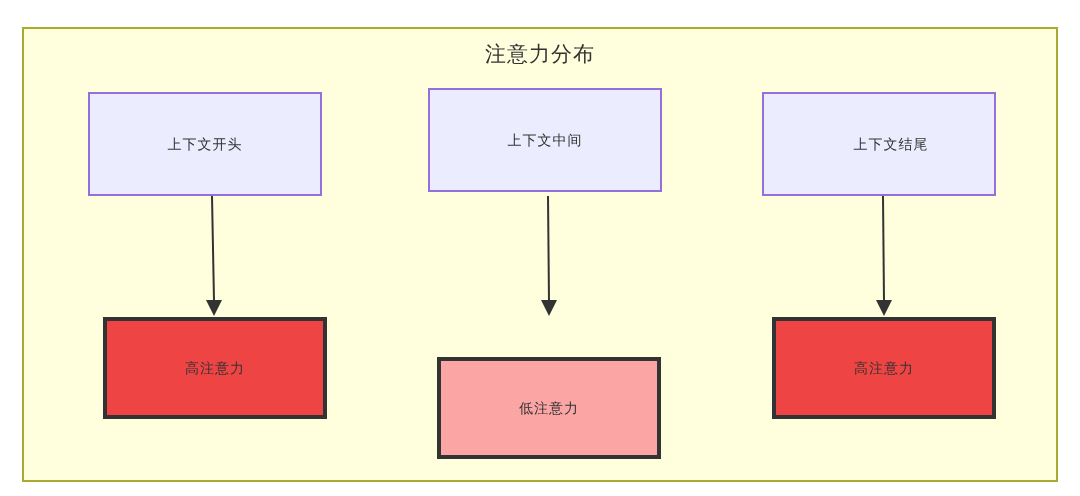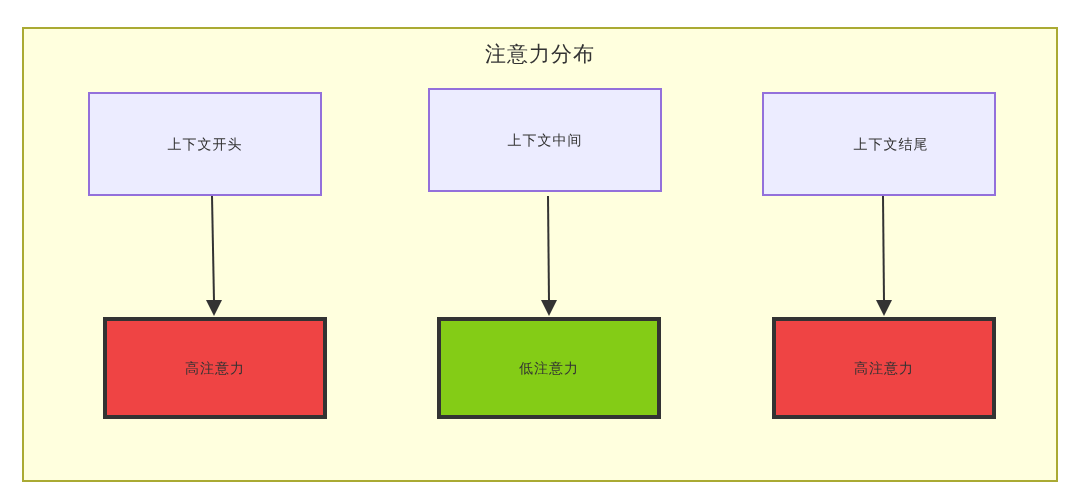--- a/index.html
+++ b/index.html
@@ -76,21 +76,22 @@
   
   .node.attention {
     width: 224px;
     height: 102px;
     border: 4px solid #333333;
   }
   .node.attention.high {
     background: #ef4444;
   }
   .node.attention.low {
-    background: #84cc16;
+    background: #fca5a5;
+    margin-top: 40px;
   }
 
   
   .pos-ctx-0 { left: 88px;  top: 92px; }
   .pos-ctx-1 { left: 428px; top: 88px; }
   .pos-ctx-2 { left: 762px; top: 92px; padding-left: 24px; }
 
   
   .pos-att-0 { left: 103px; top: 317px; }
   .pos-att-1 { left: 437px; top: 317px; }

